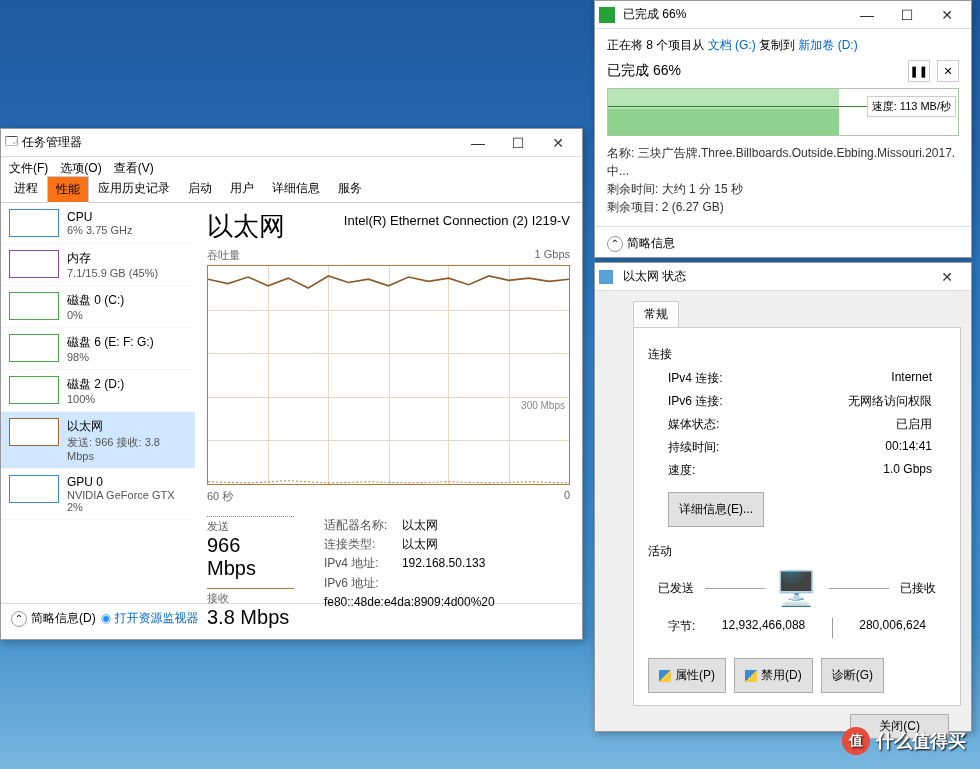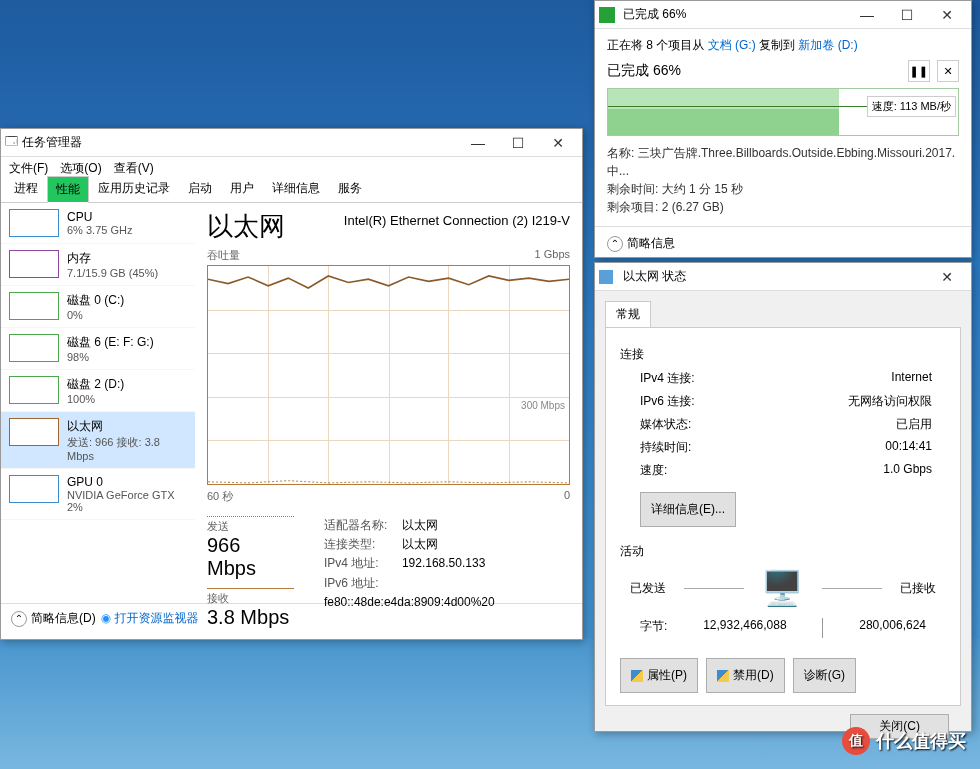--- a/index.html
+++ b/index.html
@@ -9,21 +9,21 @@
 .titlebar { height: 28px; display: flex; align-items: center; padding: 0 4px; font-size: 12px; border-bottom: 1px solid #ddd; }
 .titlebar .title { flex: 1; padding-left: 4px; }
 .winctrl { display: flex; gap: 0; }
 .winctrl span { width: 40px; height: 28px; display: flex; align-items: center; justify-content: center; cursor: pointer; font-size: 14px; color: #333; }
 
 
 #taskmgr { top: 128px; left: 0; width: 583px; height: 512px; }
 #taskmgr .menubar { display: flex; padding: 0 8px; height: 22px; align-items: center; gap: 12px; font-size: 12px; }
 #taskmgr .tabs { display: flex; border-bottom: 1px solid #ccc; padding-left: 4px; height: 24px; align-items: flex-end; }
 #taskmgr .tabs .tab { padding: 4px 8px; font-size: 12px; border: 1px solid transparent; cursor: pointer; text-align: center; }
-#taskmgr .tabs .tab.active { border: 1px solid #ccc; border-bottom: 1px solid #fff; background: #22c55e; margin-bottom: -1px; }
+#taskmgr .tabs .tab.active { border: 1px solid #ccc; border-bottom: 1px solid #fff; background: #f97316; margin-bottom: -1px; }
 #taskmgr .tmbody { display: flex; height: 400px; }
 .sidebar { width: 194px; overflow: hidden; }
 .side-item { display: flex; padding: 6px 8px; border-bottom: 1px solid #f5f5f5; cursor: pointer; gap: 8px; }
 .side-item.selected { background: #d0e7ff; }
 .side-item .thumb { width: 50px; height: 28px; border: 1px solid #999; background: #fff; position: relative; flex-shrink: 0; }
 .side-item .thumb::after { content: ""; position: absolute; left: 2px; right: 2px; bottom: 6px; height: 1px; }
 .side-item.cpu .thumb { border-color: #3b8dd0; }
 .side-item.mem .thumb { border-color: #8b4a9e; }
 .side-item.disk .thumb { border-color: #4ca64c; }
 .side-item.eth .thumb { border-color: #a26530; }
@@ -64,21 +64,21 @@
 .progbar .done { background: #8fd28f; width: 66%; border-top: 20px solid #b8e5b8; }
 .progbar .spdlabel { position: absolute; right: 2px; bottom: 18px; background: #fff; font-size: 11px; padding: 2px 4px; border: 1px solid #ccc; }
 .progbar .spdline { position: absolute; left: 0; right: 78px; bottom: 28px; border-top: 1px solid #397d2c; }
 #copydlg .meta { font-size: 12px; margin-top: 8px; color: #333; line-height: 1.5; }
 #copydlg .simple { border-top: 1px solid #ddd; margin: 10px -12px 0; padding: 8px 12px; display: flex; align-items: center; }
 
 
 #ethstatus { top: 262px; right: 8px; width: 378px; height: 470px; background: #f0f0f0; }
 #ethstatus .titlebar { background: #fff; }
 #ethstatus .ethicon { width: 14px; height: 14px; display: inline-block; background: #5aa0d8; margin-right: 6px; }
-#ethstatus .body { padding: 10px; }
+#ethstatus .body { padding: 10px; margin-left: 28px; }
 #ethstatus .tabctrl { }
 #ethstatus .tabctrl .et { display: inline-block; background: #fff; padding: 4px 10px; border: 1px solid #ccc; border-bottom: none; font-size: 12px; }
 #ethstatus .panel { background: #fff; border: 1px solid #ccc; padding: 12px 14px; }
 #ethstatus .group { font-size: 12px; }
 #ethstatus .group .grow { display: flex; justify-content: space-between; padding: 3px 14px 3px 20px; }
 #ethstatus .group h4 { font-weight: normal; font-size: 12px; margin: 6px 0 4px; }
 .win-btn { background: #e1e1e1; border: 1px solid #adadad; padding: 8px 10px; font-size: 12px; cursor: pointer; display: inline-flex; align-items: center; gap: 4px; }
 .shield { width: 12px; height: 12px; background: linear-gradient(135deg, #3b8dd0 50%, #f7c948 50%); display: inline-block; }
 #ethstatus .activity { display: flex; align-items: center; justify-content: space-between; margin-top: 8px; padding: 0 10px; }
 #ethstatus .actline { border-top: 1px solid #aaa; width: 60px; margin: 0 8px; }

